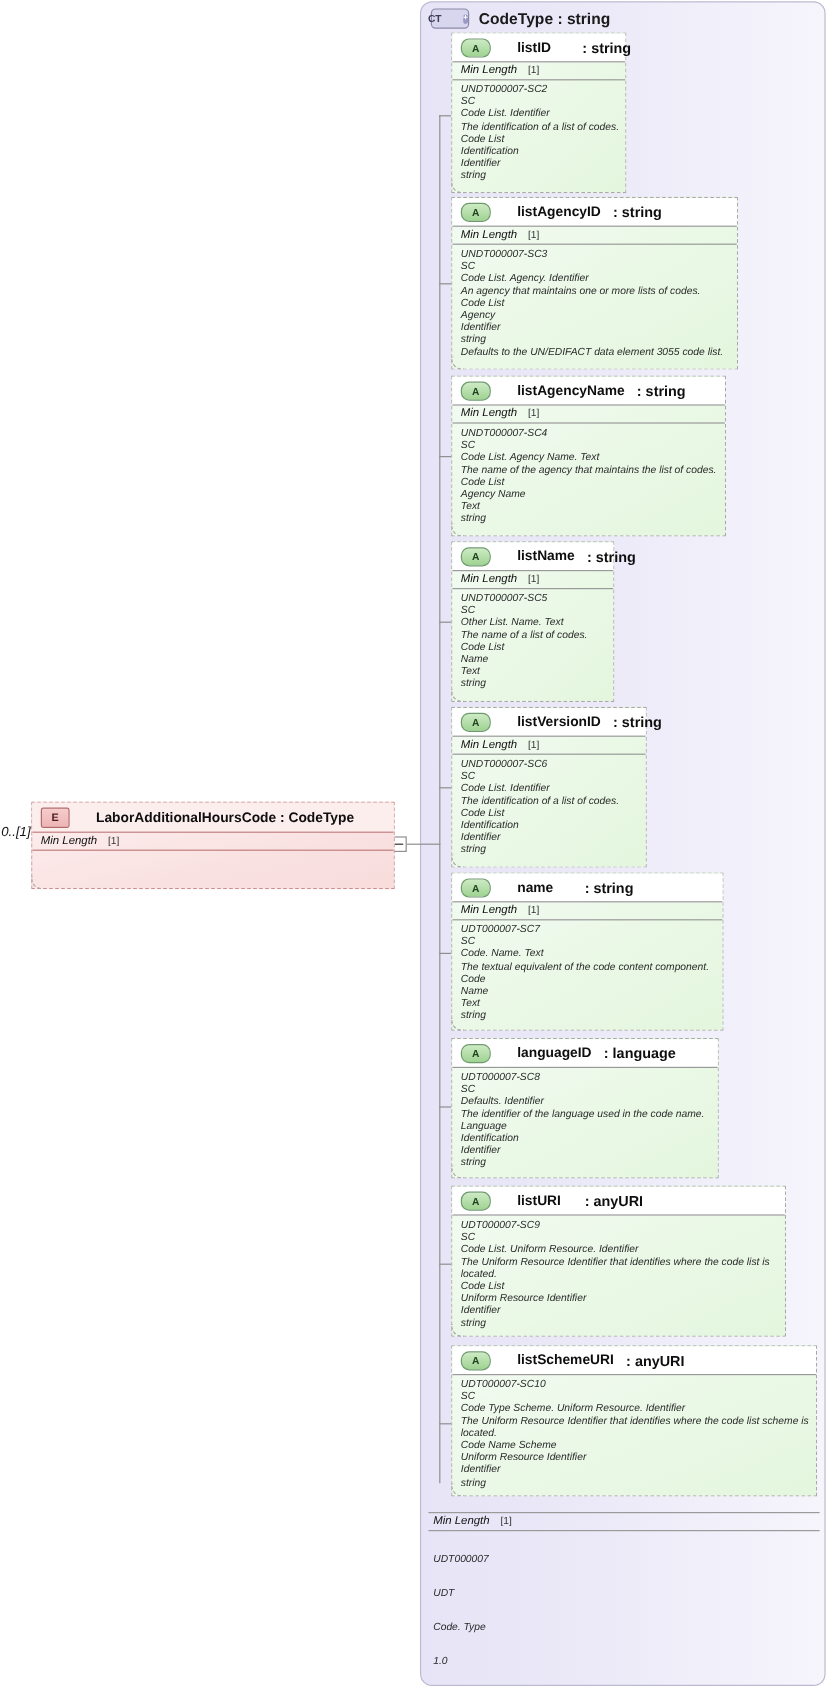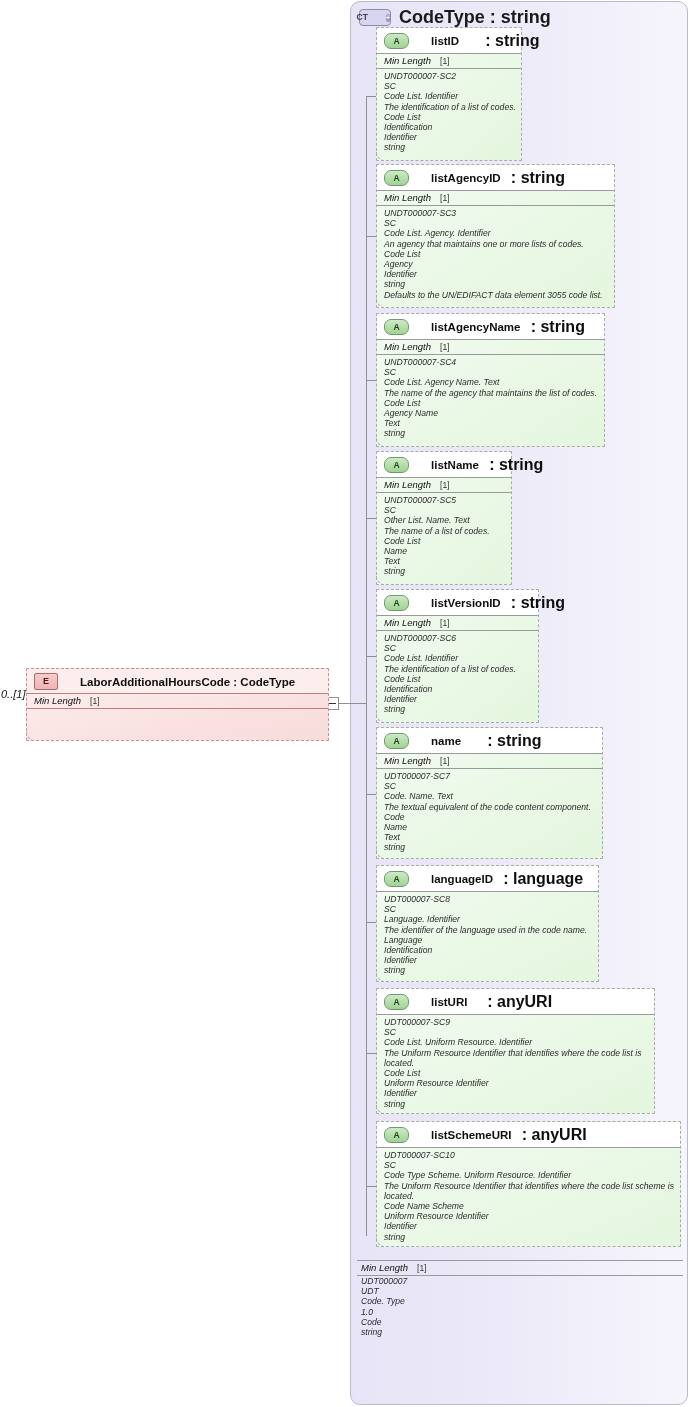--- a/index.html
+++ b/index.html
@@ -22,21 +22,21 @@
   .ct-badge-row{position:absolute;left:8px;top:5px;display:flex;align-items:center;gap:8px;}
   .ct-badge{
     width:30px;height:15px;border:1px solid #8a8aa8;border-radius:4px;
     background:#d8d6ee;display:flex;align-items:center;justify-content:flex-end;
     font-size:8.5px;font-weight:bold;color:#3b3b55;letter-spacing:0px;line-height:1;gap:16px;
   }
   .ct-plus{
     display:inline-block;width:8px;height:8px;border-radius:2px;background:#9a98c4;
     color:#fff;font-size:7px;line-height:8px;text-align:center;margin-left:2px;font-weight:bold;
   }
-  .ct-title{font-size:18px;font-weight:bold;color:#1a1a1a;white-space:nowrap;}
+  .ct-title{font-size:13px;font-weight:bold;color:#1a1a1a;white-space:nowrap;}
 
   
   .attr-box{
     position:absolute;box-sizing:border-box;
     border:1px dashed #a9a9a9;
     background:linear-gradient(to bottom right,#f3fbf2 0%,#eaf8e6 55%,#e4f6de 100%);
     border-radius:1px;
   }
   .attr-box::before{
     
@@ -48,21 +48,21 @@
     display:flex;align-items:center;gap:7px;padding:4px 6px 3px 7px;
     background:#ffffff;border-bottom:1px solid #9a9a9a;
   }
   .a-badge{
     width:23px;height:14px;border:1px solid #6f9a6f;border-radius:7px;
     background:linear-gradient(to bottom,#cdeac4,#9fd392);
     display:flex;align-items:center;justify-content:center;
     font-size:8.5px;font-weight:bold;color:#20401f;line-height:1;flex:none;
   }
   .a-name{font-size:11.5px;font-weight:bold;color:#0e0e0e;white-space:pre;margin-left:15px;}
-  .a-type{font-size:16px;font-weight:bold;color:#0e0e0e;white-space:pre;}
+  .a-type{font-size:12px;font-weight:bold;color:#0e0e0e;white-space:pre;}
 
   .facet-row{
     padding:1px 6px 2px 7px;border-bottom:1px solid #9a9a9a;
     font-size:9.5px;font-style:italic;color:#111;white-space:nowrap;
   }
   .facet-row .occ{font-style:normal;font-size:8.5px;color:#333;margin-left:9px;}
 
   .doc-lines{padding:2px 5px 3px 7px;}
   .doc-lines div{
     font-size:8.6px;font-style:italic;color:#2b2b2b;line-height:10.2px;
@@ -99,21 +99,21 @@
 
   
   #ct-facet{
     position:absolute;left:6px;top:1258px;width:326px;
     border-top:1px solid #9a9a9a;border-bottom:1px solid #9a9a9a;
     padding:1px 4px 2px 4px;box-sizing:border-box;
     font-size:9.5px;font-style:italic;color:#111;white-space:nowrap;
   }
   #ct-facet .occ{font-style:normal;font-size:8.5px;color:#333;margin-left:9px;}
   #ct-docs{position:absolute;left:10px;top:1274px;width:322px;}
-  #ct-docs div{font-size:8.6px;font-style:italic;color:#2b2b2b;line-height:10.2px;}
+  #ct-docs div{font-size:8.6px;font-style:italic;color:#2b2b2b;line-height:10.2px;margin-top:18px;}
 </style>
 </head>
 <body>
 
 <div class="abs" id="ct-container">
 
   <div class="ct-badge-row">
     <div class="ct-badge">
       <span>CT</span>
         <span class="ct-plus">+</span>
@@ -264,21 +264,21 @@
   </div>
 <div class="attr-box" id="attr-6" style="left:376px;top:865px;width:223px;height:117px;">
     <div class="attr-head">
       <div class="a-badge">A</div>
       <div class="a-name">languageID </div>
       <div class="a-type">: language</div>
     </div>
     <div class="doc-lines">
       <div>UDT000007-SC8</div>
       <div>SC</div>
-      <div>Language. Identifier</div>
+      <div>Defaults. Identifier</div>
       <div>The identifier of the language used in the code name.</div>
       <div>Language</div>
       <div>Identification</div>
       <div>Identifier</div>
       <div>string</div>
     </div>
   </div>
 <div class="attr-box" id="attr-7" style="left:376px;top:988px;width:279px;height:126px;">
     <div class="attr-head">
       <div class="a-badge">A</div>

